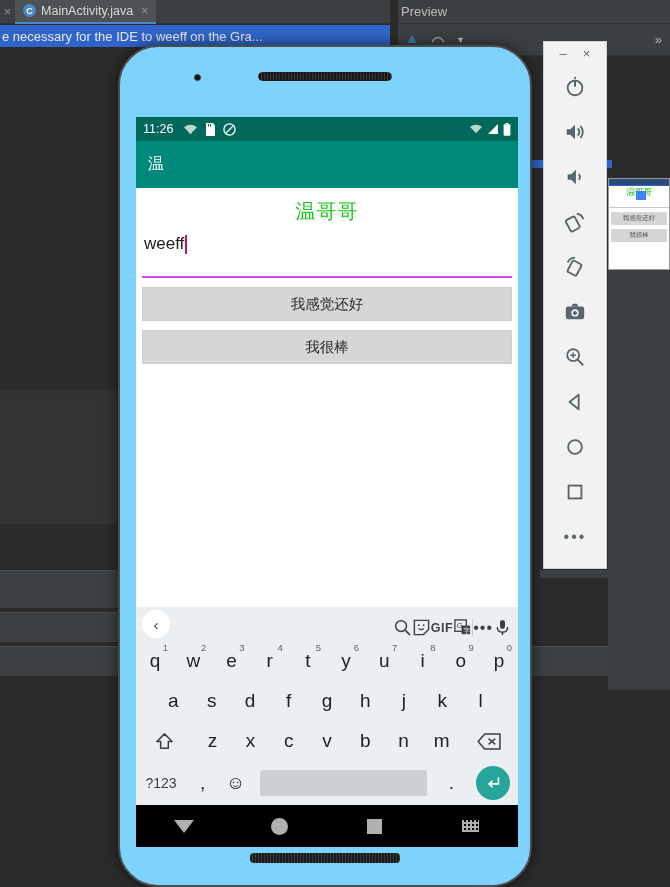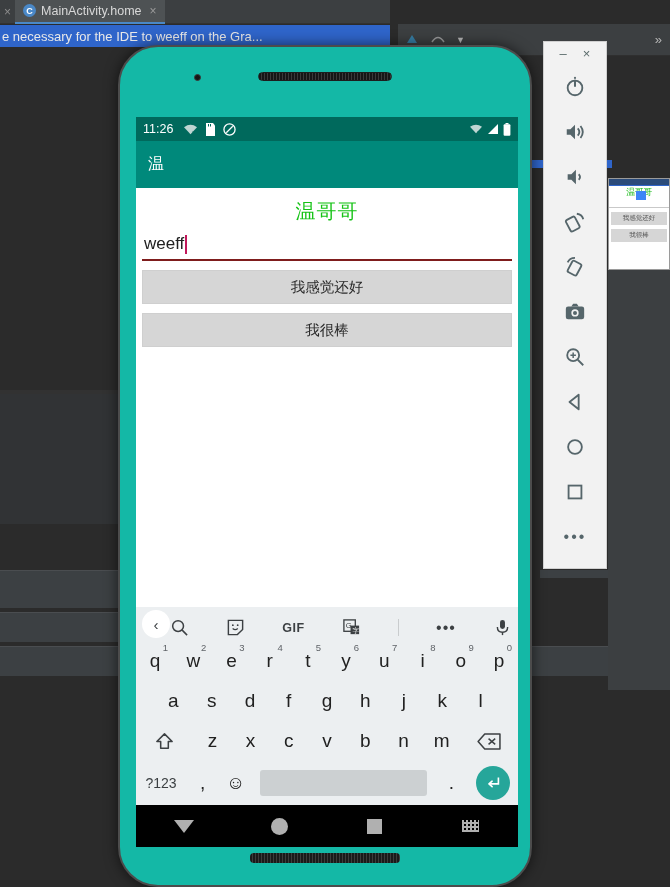--- a/index.html
+++ b/index.html
@@ -104,21 +104,21 @@
   .emu-btn {
     width: 44px; height: 45px; display: flex; align-items: center;
     justify-content: center;
   }
   .emu-btn svg { width: 22px; height: 22px; }
   .emu-dots { letter-spacing: 2px; color: #56666b; font-size: 16px; }
 
   
   .phone {
     position: absolute; left: 118px; top: 45px; width: 414px; height: 842px;
-    background: #14b8a6;
+    background: #7dd3fc;
     border-radius: 40px;
     border: 2px solid #4c4c4c;
     box-shadow: 0 0 14px rgba(0,0,0,.6);
   }
   .phone-speaker {
     position: absolute; left: 50%; transform: translateX(-50%);
     top: 25px; width: 134px; height: 9px; border-radius: 5px;
     background: repeating-linear-gradient(90deg,#161616 0 2px,#3a3a3a 2px 3px);
     border: 1px solid #1d1d1d;
   }
@@ -157,22 +157,22 @@
   .appbar-cn { font-size: 16px; margin-right: 5px; font-weight: normal; }
 
   
   .content { background: #fff; padding: 0 2px; }
   .green-text {
     text-align: center; color: #14c214; font-size: 20px;
     padding: 10px 0 9px 0; letter-spacing: 1px;
   }
   .edit-wrap { padding: 0 4px; }
   .edit-text {
-    font-size: 17px; color: #212121; padding: 0 2px 5px 2px;
-    border-bottom: 2px solid #7f1d1d; position: relative;
+    font-size: 17px; color: #212121; padding: 0 2px 22px 2px;
+    border-bottom: 2px solid #d946ef; position: relative;
     display: flex; align-items: flex-end;
   }
   .caret {
     display: inline-block; width: 2px; height: 19px; background: #c2185b;
     margin-left: 1px;
   }
   .btn {
     margin: 9px 4px 0 4px; height: 34px; background: #d6d6d6;
     display: flex; align-items: center; justify-content: center;
     color: #2b2b2b; font-size: 14.5px; border: 1px solid #cfcfcf;
@@ -185,21 +185,21 @@
   }
   .kb-toolbar {
     height: 34px; display: flex; align-items: center;
     padding: 0 6px; gap: 0;
   }
   .kb-back {
     width: 28px; height: 28px; border-radius: 50%; background: #fff;
     display: flex; align-items: center; justify-content: center;
     color: #3c4043; font-size: 15px;
   }
-  .kb-tools { flex: 1; display: flex; align-items: center; justify-content: space-between; margin-top: 7px; }
+  .kb-tools { flex: 1; display: flex; align-items: center; justify-content: flex-end; margin-top: 7px; }
   .kb-tool { color: #3c4043; display: flex; align-items: center; justify-content: center; }
   .kb-gif { font-size: 12.5px; font-weight: bold; letter-spacing: .5px; }
   .kb-sep { width: 1px; height: 17px; background: #c9ccce; }
   .kb-dots { font-size: 16px; letter-spacing: 1px; color: #3c4043; }
 
   .kb-row { display: flex; height: 40px; }
   .key {
     flex: 1; display: flex; align-items: center; justify-content: center;
     position: relative; font-size: 19px; color: #212121;
   }
@@ -256,25 +256,28 @@
     <div class="panel-band2" style="left:0;top:612px;width:135px;height:30px;"></div>
     <div class="panel-band2" style="left:0;top:646px;width:670px;height:30px;"></div>
     <div class="panel-band" style="left:532px;top:160px;width:80px;height:8px;background:#2f65ca;"></div>
     <div class="panel-band" style="left:540px;top:570px;width:130px;height:8px;background:#3c4043;"></div>
     <div class="panel-band" style="left:608px;top:270px;width:62px;height:420px;background:#3c3f41;"></div>
 
     <div class="ide-tabbar">
       <span class="tab-close-left">×</span>
       <div class="ide-tab">
         <span class="tab-c-icon">C</span>
-        <span>MainActivity.home</span>
+        <span>MainActivity.java</span>
         <span class="tab-x">×</span>
       </div>
     </div>
 
+    <div class="ide-preview-title">
+      <span>Preview</span>
+    </div>
 
     <div class="ide-toolbar2">
       <svg class="tb-icon" viewBox="0 0 16 16">
         <path d="M8 3 L13 11 L3 11 Z" fill="#3592c4"></path>
       </svg>
       <svg class="tb-icon" viewBox="0 0 16 16">
         <path d="M2 10 Q8 1 14 10" stroke="#b5b5b5" fill="none" stroke-width="1.6"></path>
       </svg>
       <span style="color:#b5b5b5;font-size:9px;">▼</span>
       <span class="overflow-chev">»</span>

